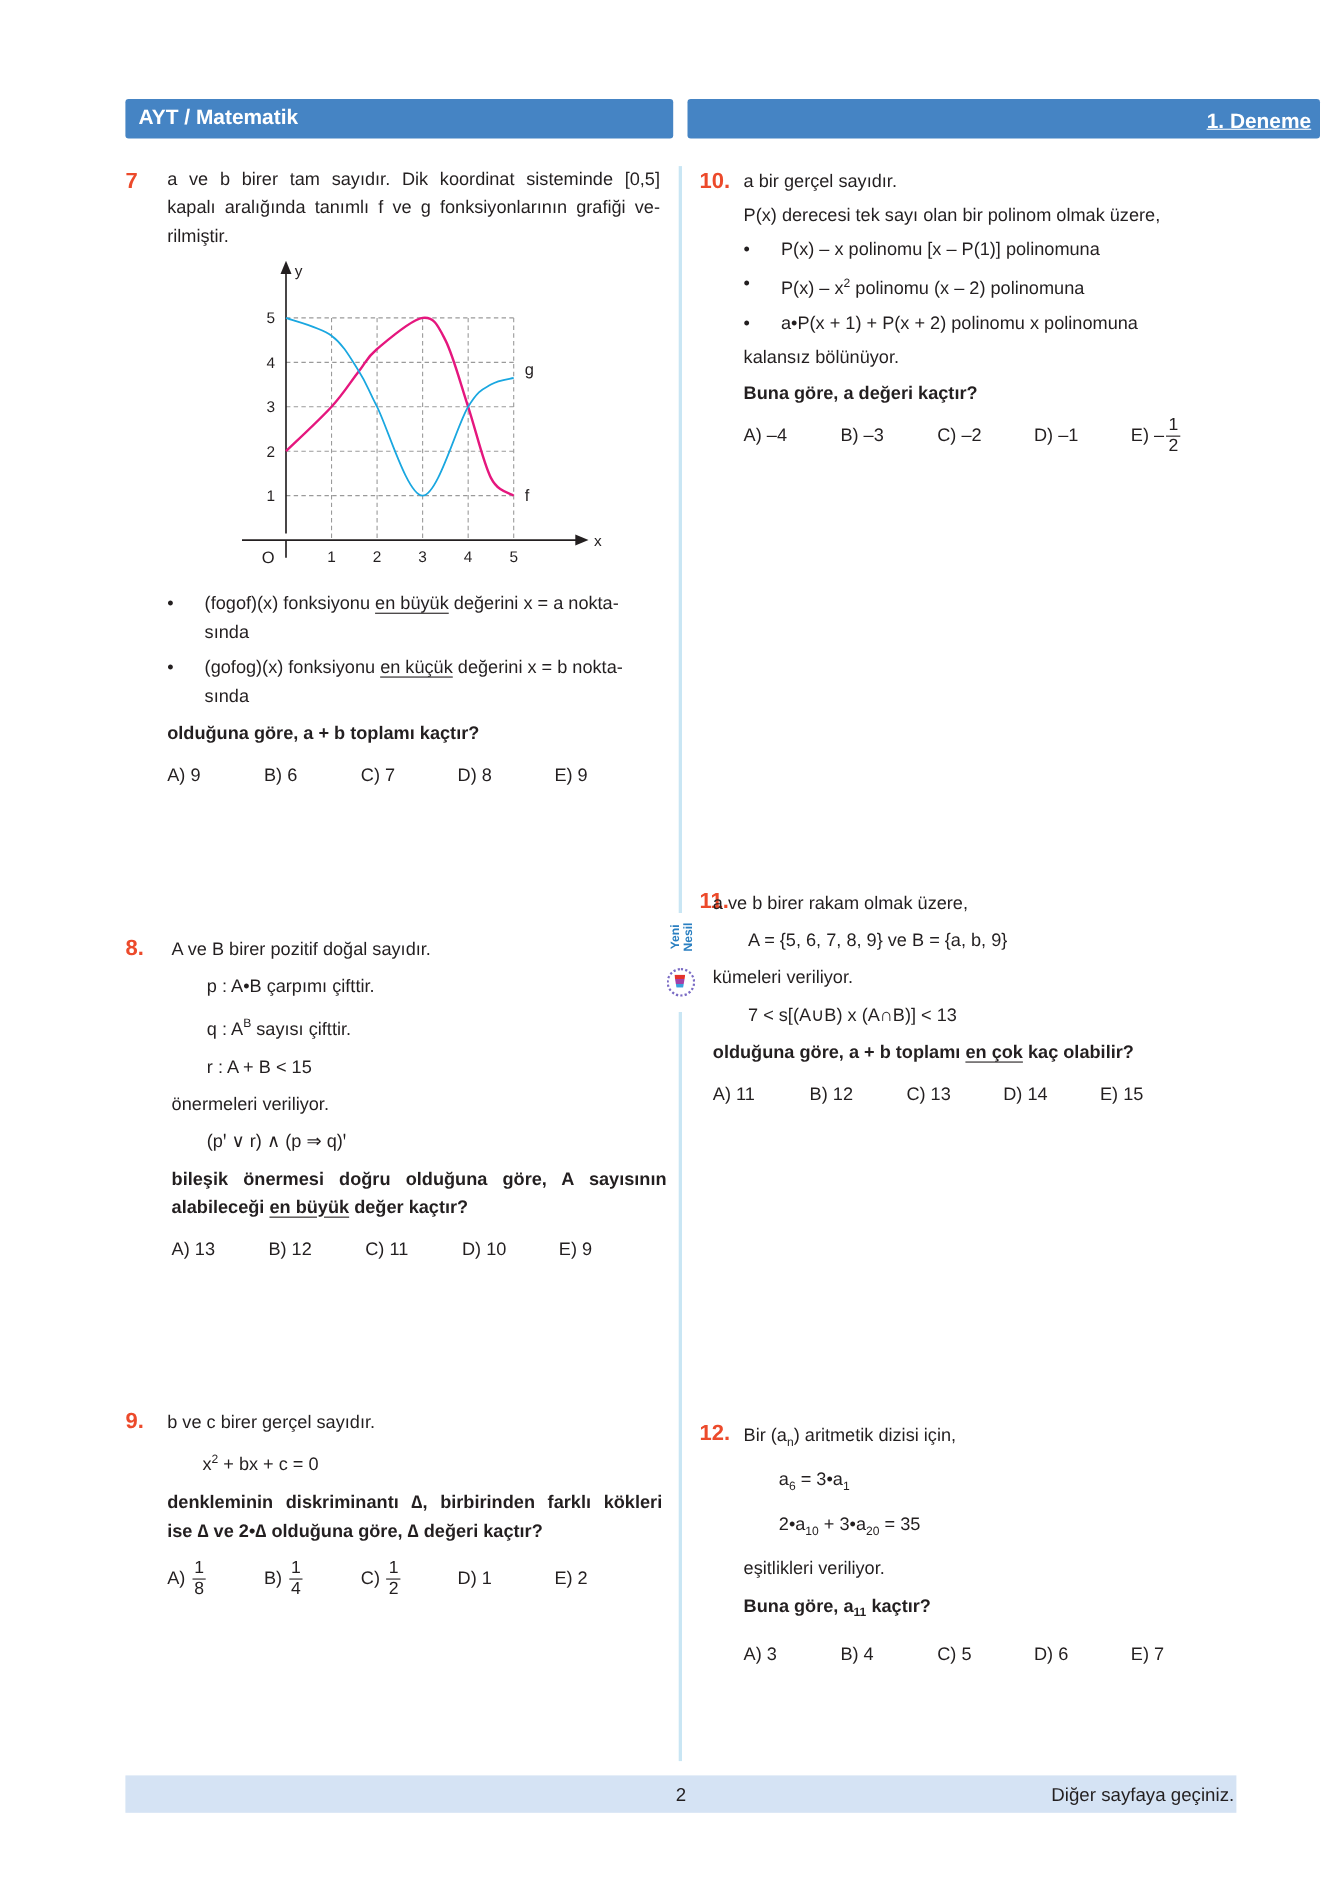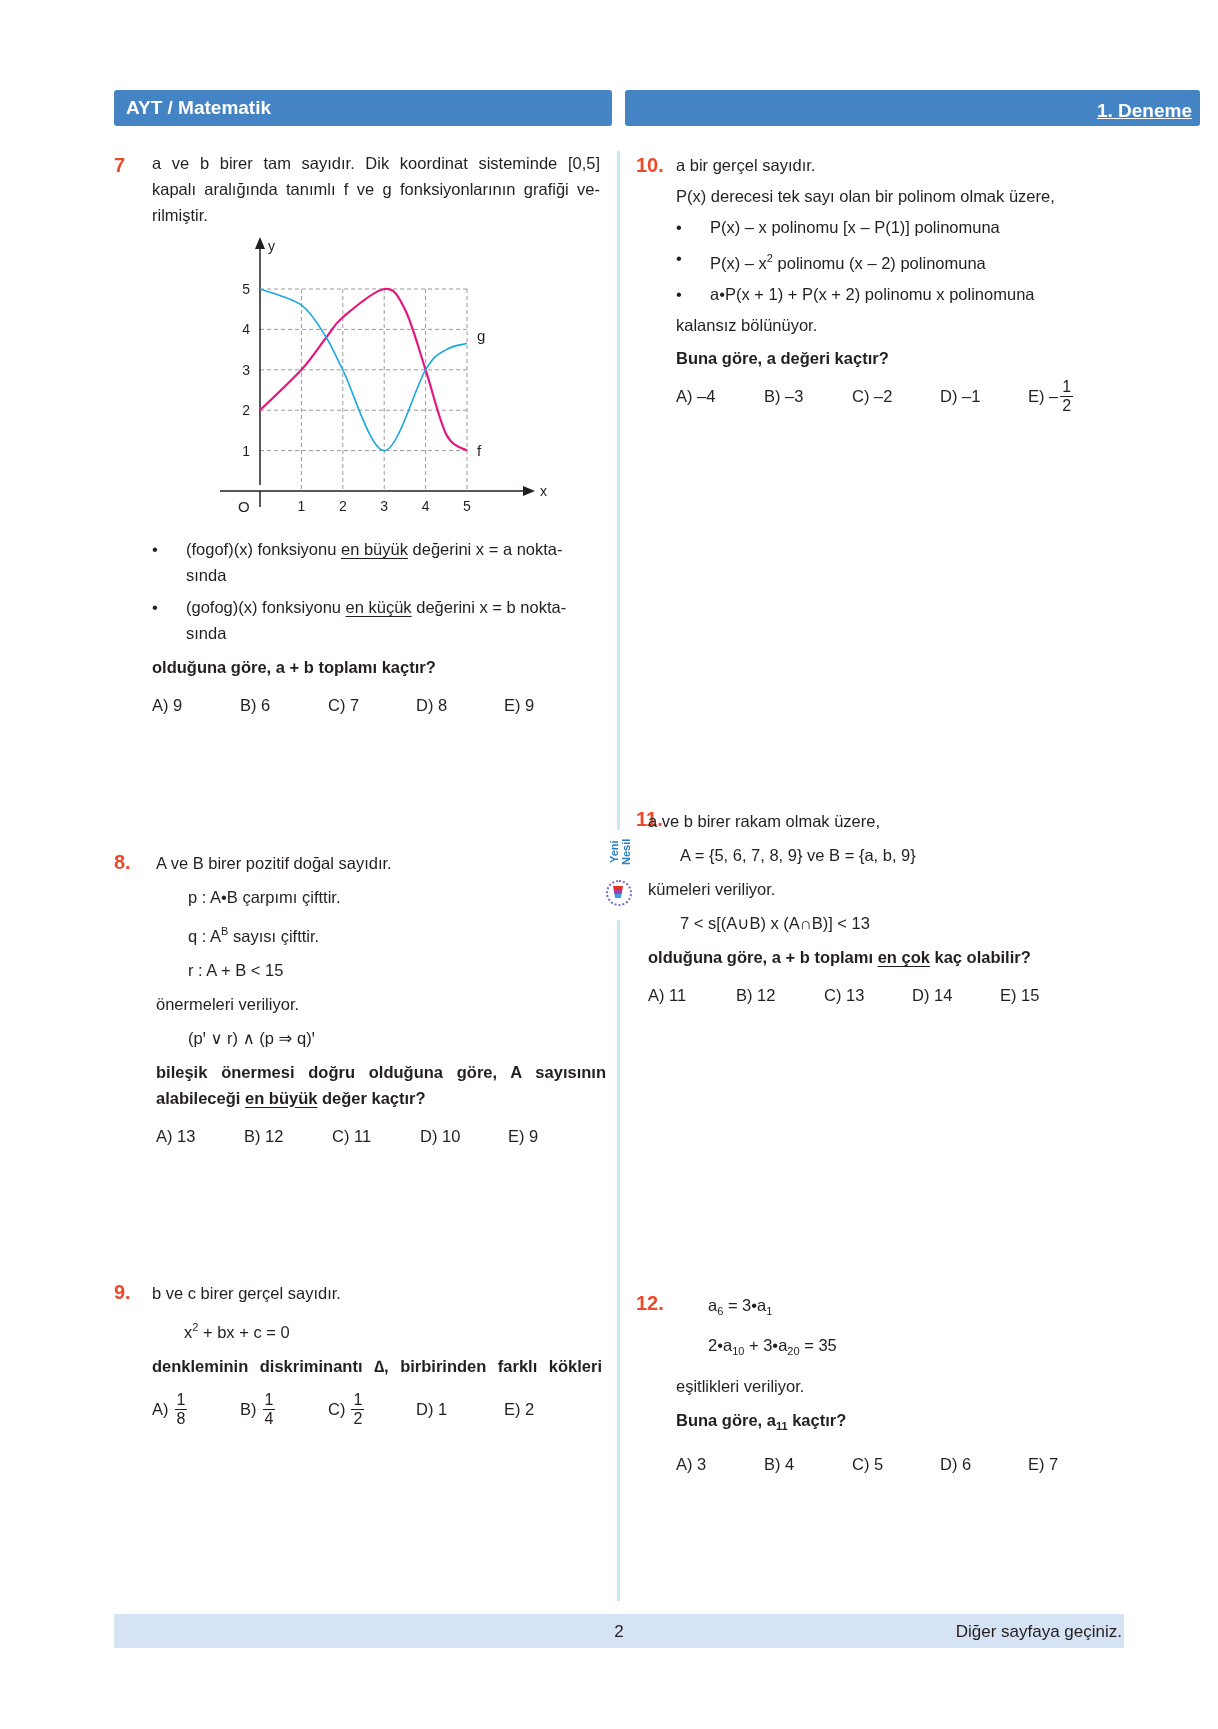--- a/index.html
+++ b/index.html
@@ -133,20 +133,21 @@
     <span class="choice">D) 10</span>
     <span class="choice">E)  9</span>
   </div>
 </div>
 
 <div class="qnum" style="left:114px; top:1281px;">9.</div>
 <div class="q" style="left:152px; top:1276px; width:450px;">
   <span class="line">b ve c birer gerçel sayıdır.</span>
   <span class="line indent"><span>x</span><sup>2</sup><span> + bx + c = 0</span></span>
   <span class="line bold justify" style="line-height:26px; margin-top:4px;">denkleminin diskriminantı ∆, birbirinden farklı kökleri</span>
+  <span class="line bold" style="line-height:26px;">ise ∆ ve 2•∆ olduğuna göre, ∆ değeri kaçtır?</span>
   <div class="choices" style="margin-top:12px;">
     <span class="choice">
         <span>A)</span>
         <span class="frac">
           <span class="num">1</span>
           <span>8</span>
         </span>
       </span>
     <span class="choice">
         <span>B)</span>
@@ -208,20 +209,21 @@
     <span class="choice">A) 11</span>
     <span class="choice">B) 12</span>
     <span class="choice">C) 13</span>
     <span class="choice">D) 14</span>
     <span class="choice">E)  15</span>
   </div>
 </div>
 
 <div class="qnum" style="left:636px; top:1292px;">12.</div>
 <div class="q" style="left:676px; top:1288px; width:440px;">
+  <span class="line"><span>Bir (a</span><sub>n</sub><span>) aritmetik dizisi için,</span></span>
   <span class="line indent"><span>a</span><sub>6</sub><span> = 3•a</span><sub>1</sub></span>
   <span class="line indent"><span>2•a</span><sub>10</sub><span> + 3•a</span><sub>20</sub><span> = 35</span></span>
   <span class="line">eşitlikleri veriliyor.</span>
   <span class="line bold"><span>Buna göre, a</span><sub>11</sub><span> kaçtır?</span></span>
   <div class="choices">
     <span class="choice">A) 3</span>
     <span class="choice">B) 4</span>
     <span class="choice">C) 5</span>
     <span class="choice">D) 6</span>
     <span class="choice">E)  7</span>

